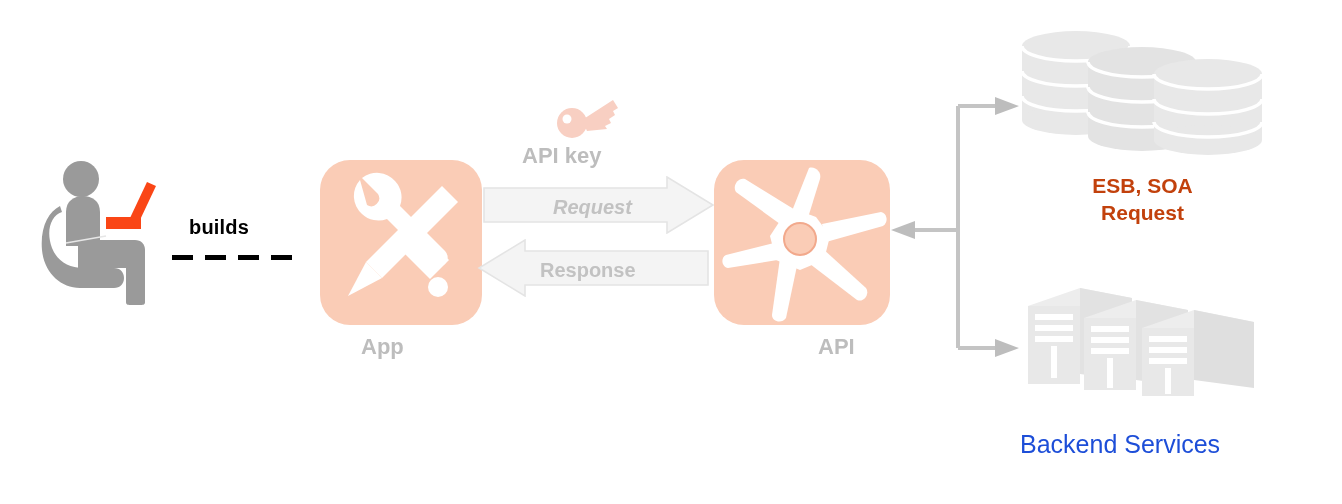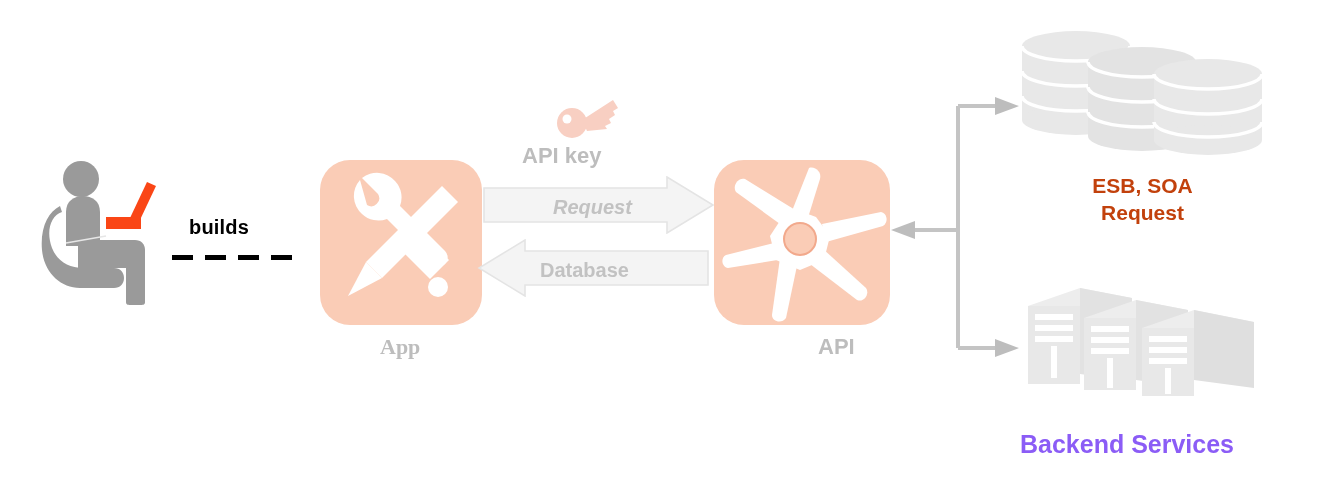--- a/index.html
+++ b/index.html
@@ -41,22 +41,22 @@
     white-space: nowrap;
   }
   .lbl-backend {
     color: #c2410c;
     font-weight: bold;
     font-size: 21px;
     line-height: 27px;
     text-align: center;
   }
   .lbl-backend-big {
-    color: #8b5cf6;
-    font-weight: bold;
+    color: #1d4ed8;
+    font-weight: normal;
     font-size: 25px;
     white-space: nowrap;
   }
 
   
   .tile {
     background: #FACCB6;
     border-radius: 30px;
   }
 </style>
@@ -114,21 +114,21 @@
         <path d="M122,26 L138,42 L62,118 L46,102 Z"></path>
 
         <path d="M46,102 L62,118 L28,136 Z"></path>
 
         <path d="M103,74 L129,100 L110,119 L84,93 Z"></path>
         <circle cx="118" cy="127" r="10"></circle>
       </g>
     </svg>
   </div>
   <div class="abs lbl-gray" style="left:0px; top:334px; width:802px; text-align:left;">
-    <span class="abs lbl-gray" style="left:380px; top:0px;font-family:Liberation Serif, serif;">App</span>
+    <span class="abs lbl-gray" style="left:361px; top:0px;">App</span>
   </div>
 
   <div class="abs" style="left:556px; top:98px; width:64px; height:40px;">
     <svg width="64" height="40" viewBox="0 0 64 40">
       <g fill="#F8CFC2">
         <circle cx="16" cy="25" r="15"></circle>
         <path d="M26,22 L57,2 L62,10 L57,13 L59,17 L53,21 L55,25 L49,28 L51,31 L31,33 Z"></path>
       </g>
       <circle cx="11" cy="21" r="4.5" fill="#FFFFFF"></circle>
     </svg>
@@ -140,21 +140,21 @@
       <path d="M1,12 L184,12 L184,1 L230,29 L184,57 L184,46 L1,46 Z" fill="#F4F4F4" stroke="#E4E4E4" stroke-width="1.6"></path>
     </svg>
   </div>
   <div class="abs lbl-arrow" style="left:553px; top:196px;font-style:italic;">Request</div>
 
   <div class="abs" style="left:477px; top:239px; width:232px; height:58px;">
     <svg width="232" height="58" viewBox="0 0 232 58">
       <path d="M231,12 L48,12 L48,1 L2,29 L48,57 L48,46 L231,46 Z" fill="#F4F4F4" stroke="#E4E4E4" stroke-width="1.6"></path>
     </svg>
   </div>
-  <div class="abs lbl-arrow" style="left:540px; top:259px;">Database</div>
+  <div class="abs lbl-arrow" style="left:540px; top:259px;">Response</div>
 
   <div class="abs tile" style="left:714px; top:160px; width:176px; height:165px;">
     <svg width="176" height="165" viewBox="0 0 176 165">
       <g fill="#FFFFFF">
 
         <path d="M95,8 C101,6 108,12 106,19 L92,64 L76,56 Z"></path>
 
         <path d="M22,32 C18,26 24,17 31,19 L78,48 L66,64 Z"></path>
 
         <path d="M167,52 C173,53 175,62 169,66 L112,82 L108,64 Z"></path>

